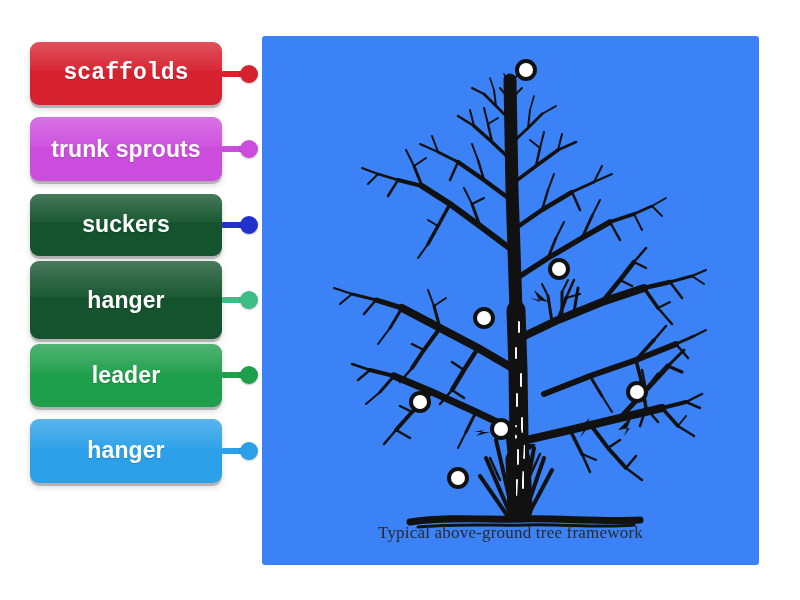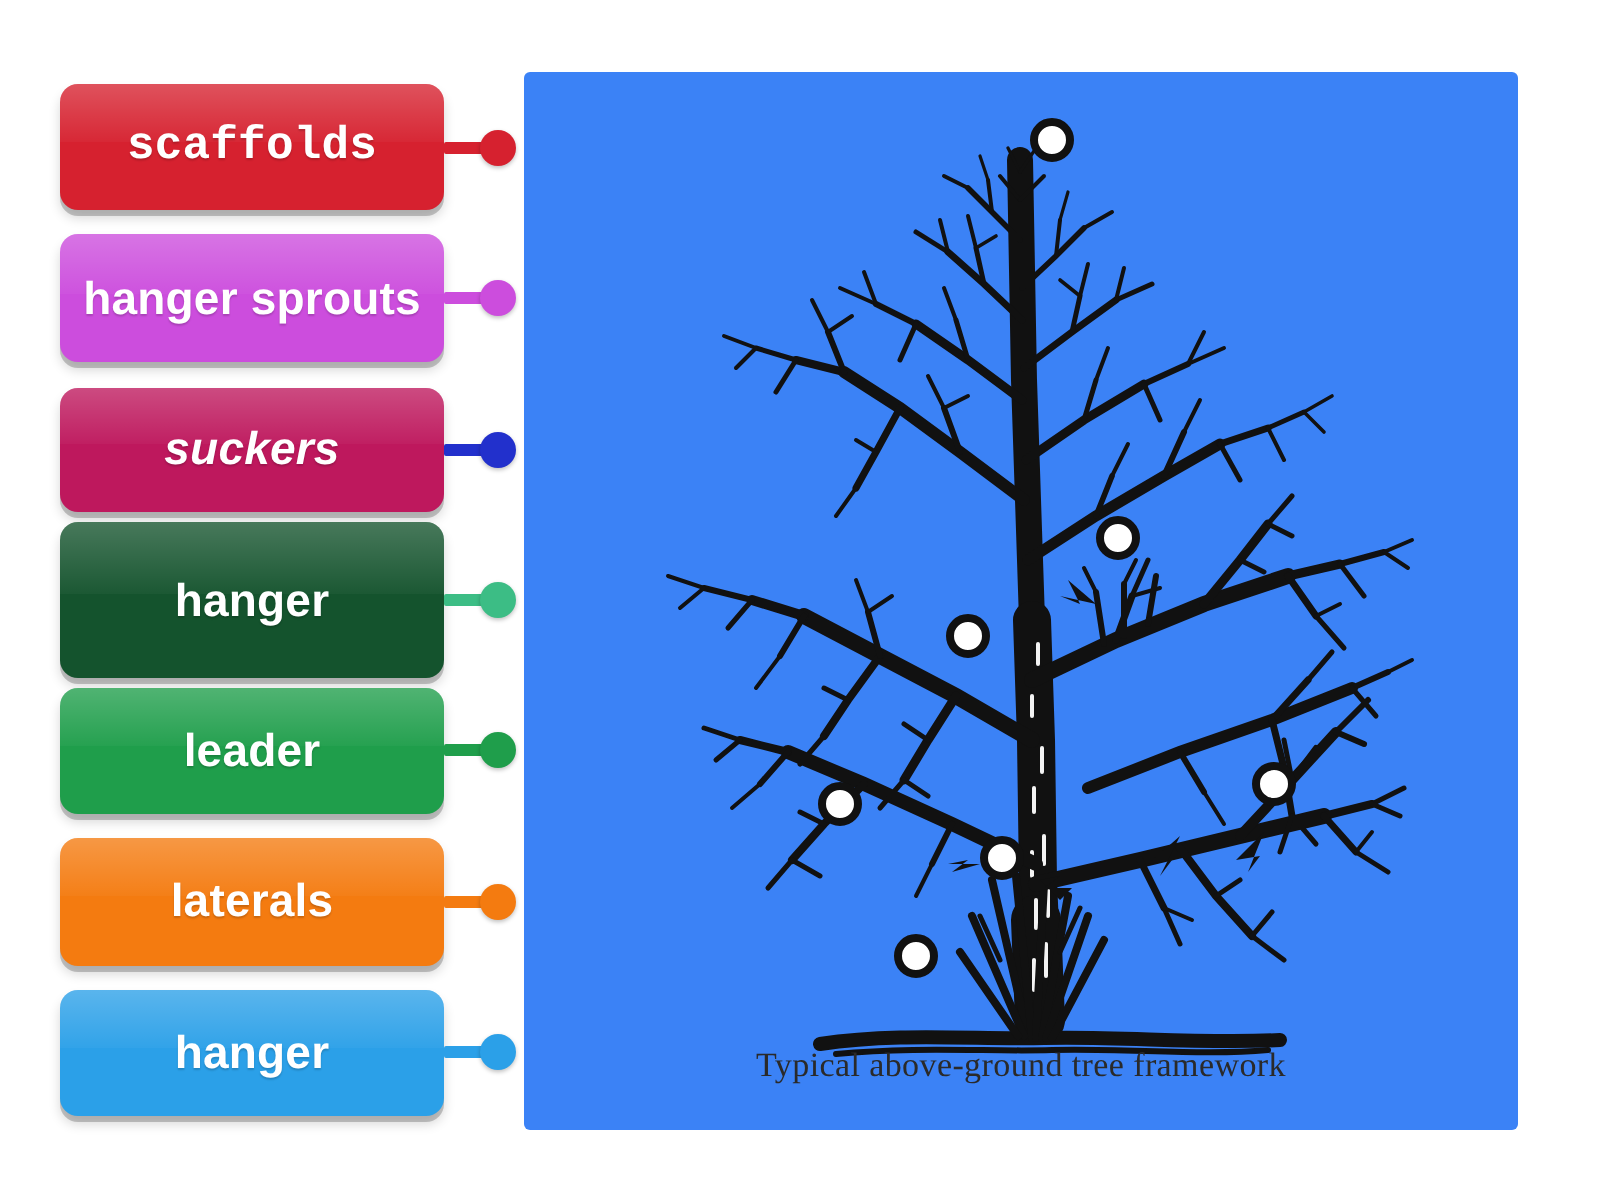--- a/index.html
+++ b/index.html
@@ -129,29 +129,29 @@
         <div class="label-chip" style="height: 63.4286px; background: rgb(214, 33, 47);">
           <span class="chip-text">scaffolds</span>
         </div>
         <div class="connector">
           <div class="conn-line" style="background: rgb(214, 33, 47);"></div>
           <div class="conn-dot" style="background: rgb(214, 33, 47);"></div>
         </div>
       </div>
       <div class="label-row" style="height: 75.4286px;">
         <div class="label-chip" style="height: 63.4286px; background: rgb(204, 77, 221);">
-          <span class="chip-text" style="white-space: normal;">hanger sprouts</span>
+          <span class="chip-text" style="white-space: normal;">trunk sprouts</span>
         </div>
         <div class="connector">
           <div class="conn-line" style="background: rgb(204, 77, 221);"></div>
           <div class="conn-dot" style="background: rgb(204, 77, 221);"></div>
         </div>
       </div>
       <div class="label-row" style="height: 75.4286px;">
-        <div class="label-chip" style="height: 62px; background: #be185d; font-style: italic;">
+        <div class="label-chip" style="height: 62px; background: #14532d;">
           <span class="chip-text">suckers</span>
         </div>
         <div class="connector">
           <div class="conn-line" style="background: rgb(34, 48, 204);"></div>
           <div class="conn-dot" style="background: rgb(34, 48, 204);"></div>
         </div>
       </div>
       <div class="label-row" style="height: 75.4286px;">
         <div class="label-chip" style="height: 78px; background: #14532d;">
           <span class="chip-text">hanger</span>
@@ -161,29 +161,20 @@
           <div class="conn-dot" style="background: rgb(60, 189, 133);"></div>
         </div>
       </div>
       <div class="label-row" style="height: 75.4286px;">
         <div class="label-chip" style="height: 63.4286px; background: rgb(31, 158, 75);">
           <span class="chip-text">leader</span>
         </div>
         <div class="connector">
           <div class="conn-line" style="background: rgb(31, 158, 75);"></div>
           <div class="conn-dot" style="background: rgb(31, 158, 75);"></div>
-        </div>
-      </div>
-      <div class="label-row" style="height: 75.4286px;">
-        <div class="label-chip" style="height: 63.4286px; background: rgb(244, 123, 16);">
-          <span class="chip-text">laterals</span>
-        </div>
-        <div class="connector">
-          <div class="conn-line" style="background: rgb(244, 123, 16);"></div>
-          <div class="conn-dot" style="background: rgb(244, 123, 16);"></div>
         </div>
       </div>
       <div class="label-row" style="height: 75.4286px;">
         <div class="label-chip" style="height: 63.4286px; background: rgb(43, 160, 232);">
           <span class="chip-text">hanger</span>
         </div>
         <div class="connector">
           <div class="conn-line" style="background: rgb(43, 160, 232);"></div>
           <div class="conn-dot" style="background: rgb(43, 160, 232);"></div>
         </div>

